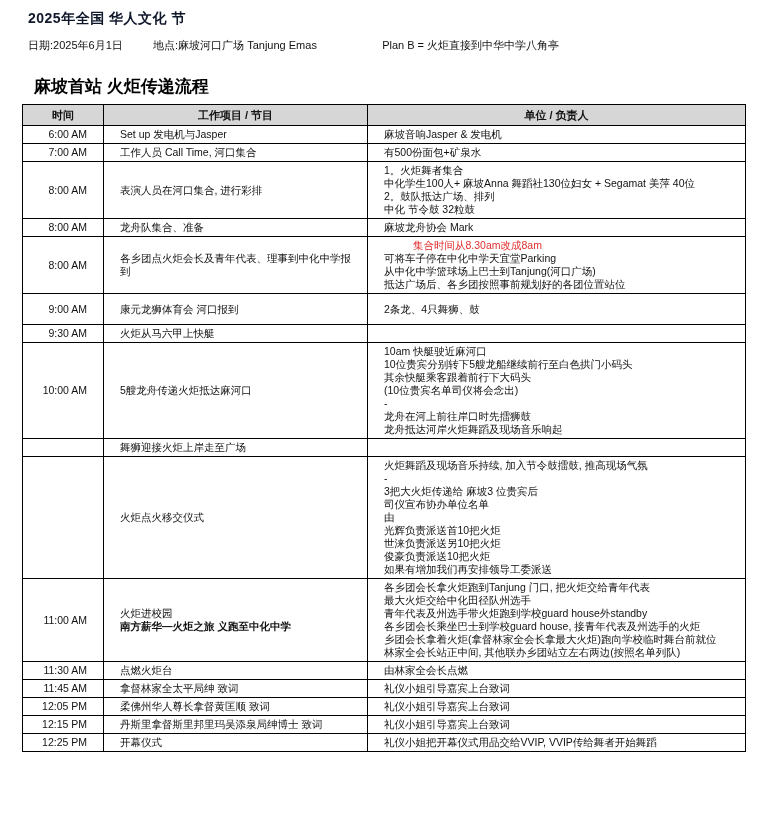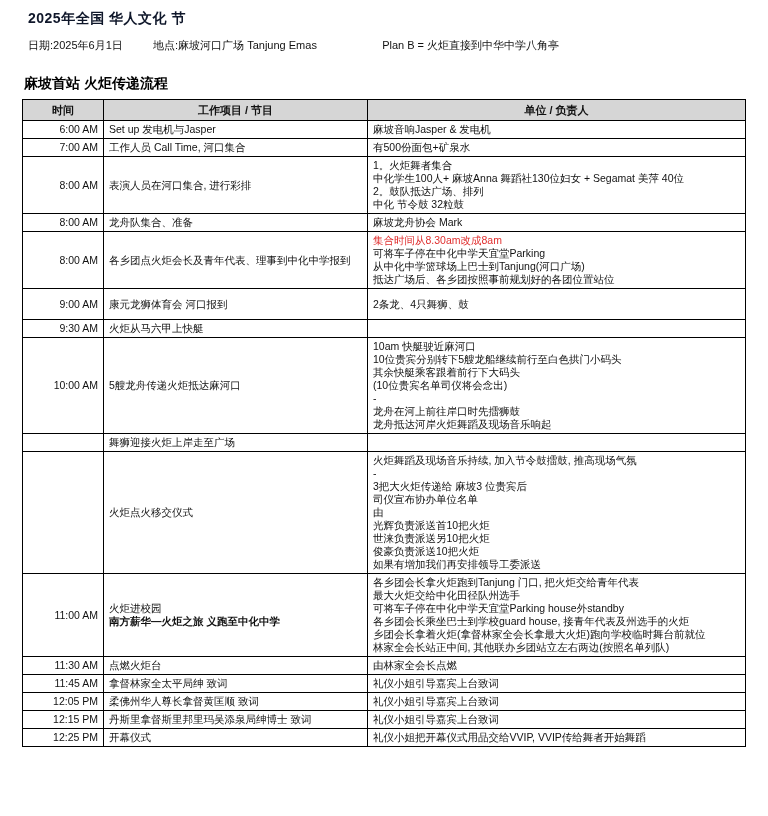--- a/index.html
+++ b/index.html
@@ -15,50 +15,50 @@
     font-size:14px;font-weight:bold;letter-spacing:0.5px;
     margin:2px 0 0 6px;color:#0f172a;
   }
   .info-line{
     margin:10px 0 0 6px;font-size:11px;white-space:nowrap;
   }
   .info-date{display:inline-block;width:122px;}
   .info-loc{display:inline-block;width:226px;}
   .info-plan{display:inline-block;}
   .section-title{
-    margin:22px 0 6px 2px;font-size:14px;font-weight:bold;color:#000;
+    margin:22px 0 6px 12px;font-size:17px;font-weight:bold;color:#000;
   }
   table.sched{
     border-collapse:collapse;table-layout:fixed;
     width:723px;
   }
   table.sched th, table.sched td{
     border:1px solid #000;
-    padding:2px 5px;
+    padding:2px 16px;
     font-size:10.5px;
     line-height:13px;
     vertical-align:middle;
     overflow:hidden;
   }
   table.sched th{
     background:#d6d6d6;
     font-weight:bold;text-align:center;
     height:16px;font-size:11px;
   }
   col.c-time{width:81px;}
   col.c-item{width:264px;}
   col.c-unit{width:378px;}
   td.time{
     text-align:right;padding-right:7px;white-space:nowrap;
   }
   tr.row{min-height:18px;}
   tr.tall td{height:26px;margin-left:34px;}
   .line{min-height:13px;}
   .line.bold{font-weight:bold;}
-  .line.red{color:#e02e2e;}
+  .line.red{color:#e02e2e;margin-left:29px;}
 </style>
 </head>
 <body>
 
 <div class="page">
 
   <div class="doc-title">2025年全国 华人文化 节</div>
 
   <div class="info-line">
     <span class="info-date">日期:2025年6月1日</span>
@@ -190,21 +190,21 @@
         </tr>
         <tr class="row">
           <td class="time">11:00 AM</td>
           <td>
             <div class="line">火炬进校园</div>
             <div class="line bold">南方薪华—火炬之旅 义跑至中化中学</div>
           </td>
           <td>
             <div class="line">各乡团会长拿火炬跑到Tanjung 门口, 把火炬交给青年代表</div>
             <div class="line">最大火炬交给中化田径队州选手</div>
-            <div class="line">可将车子停在中化中学天宜堂Parking house外standby</div>
+            <div class="line">青年代表及州选手带火炬跑到学校guard house外standby</div>
             <div class="line">各乡团会长乘坐巴士到学校guard house, 接青年代表及州选手的火炬</div>
             <div class="line">乡团会长拿着火炬(拿督林家全会长拿最大火炬)跑向学校临时舞台前就位</div>
             <div class="line">林家全会长站正中间, 其他联办乡团站立左右两边(按照名单列队)</div>
           </td>
         </tr>
         <tr class="row">
           <td class="time">11:30 AM</td>
           <td>
             <div class="line">点燃火炬台</div>
           </td>

